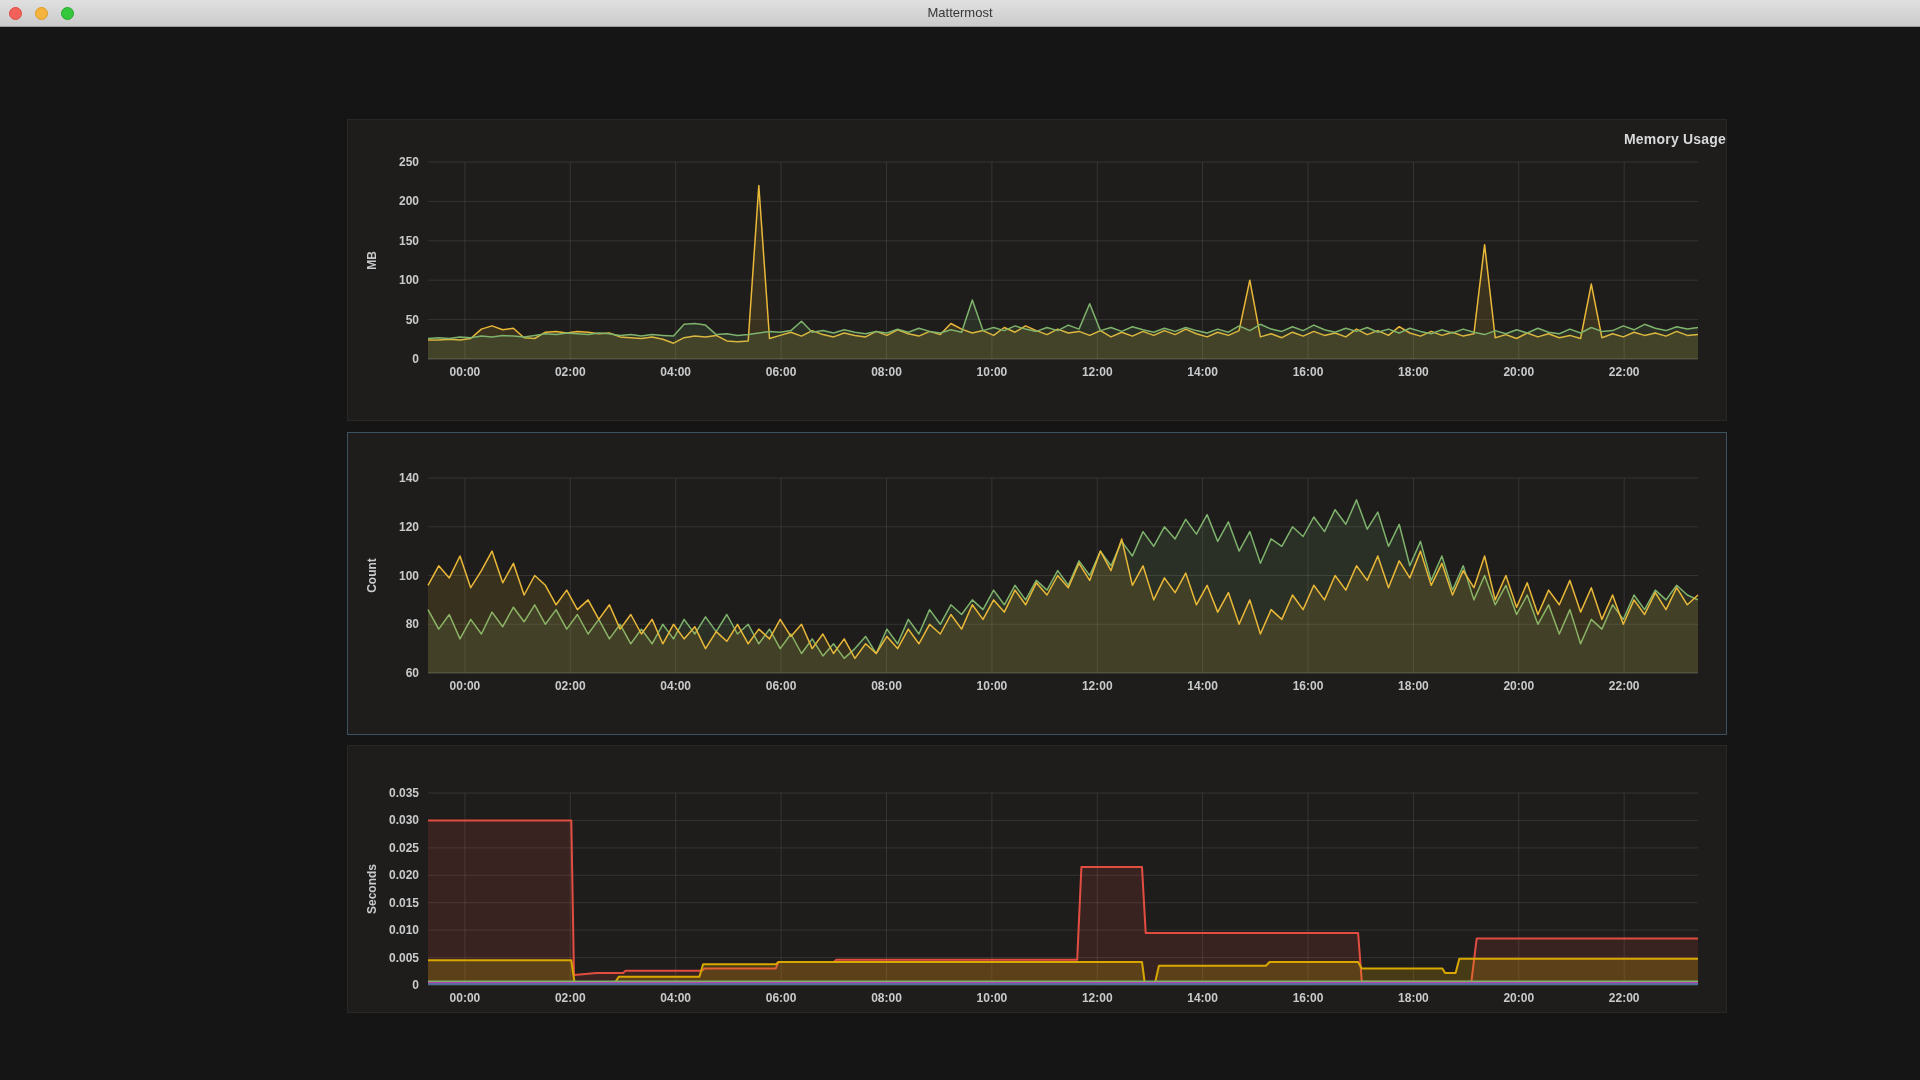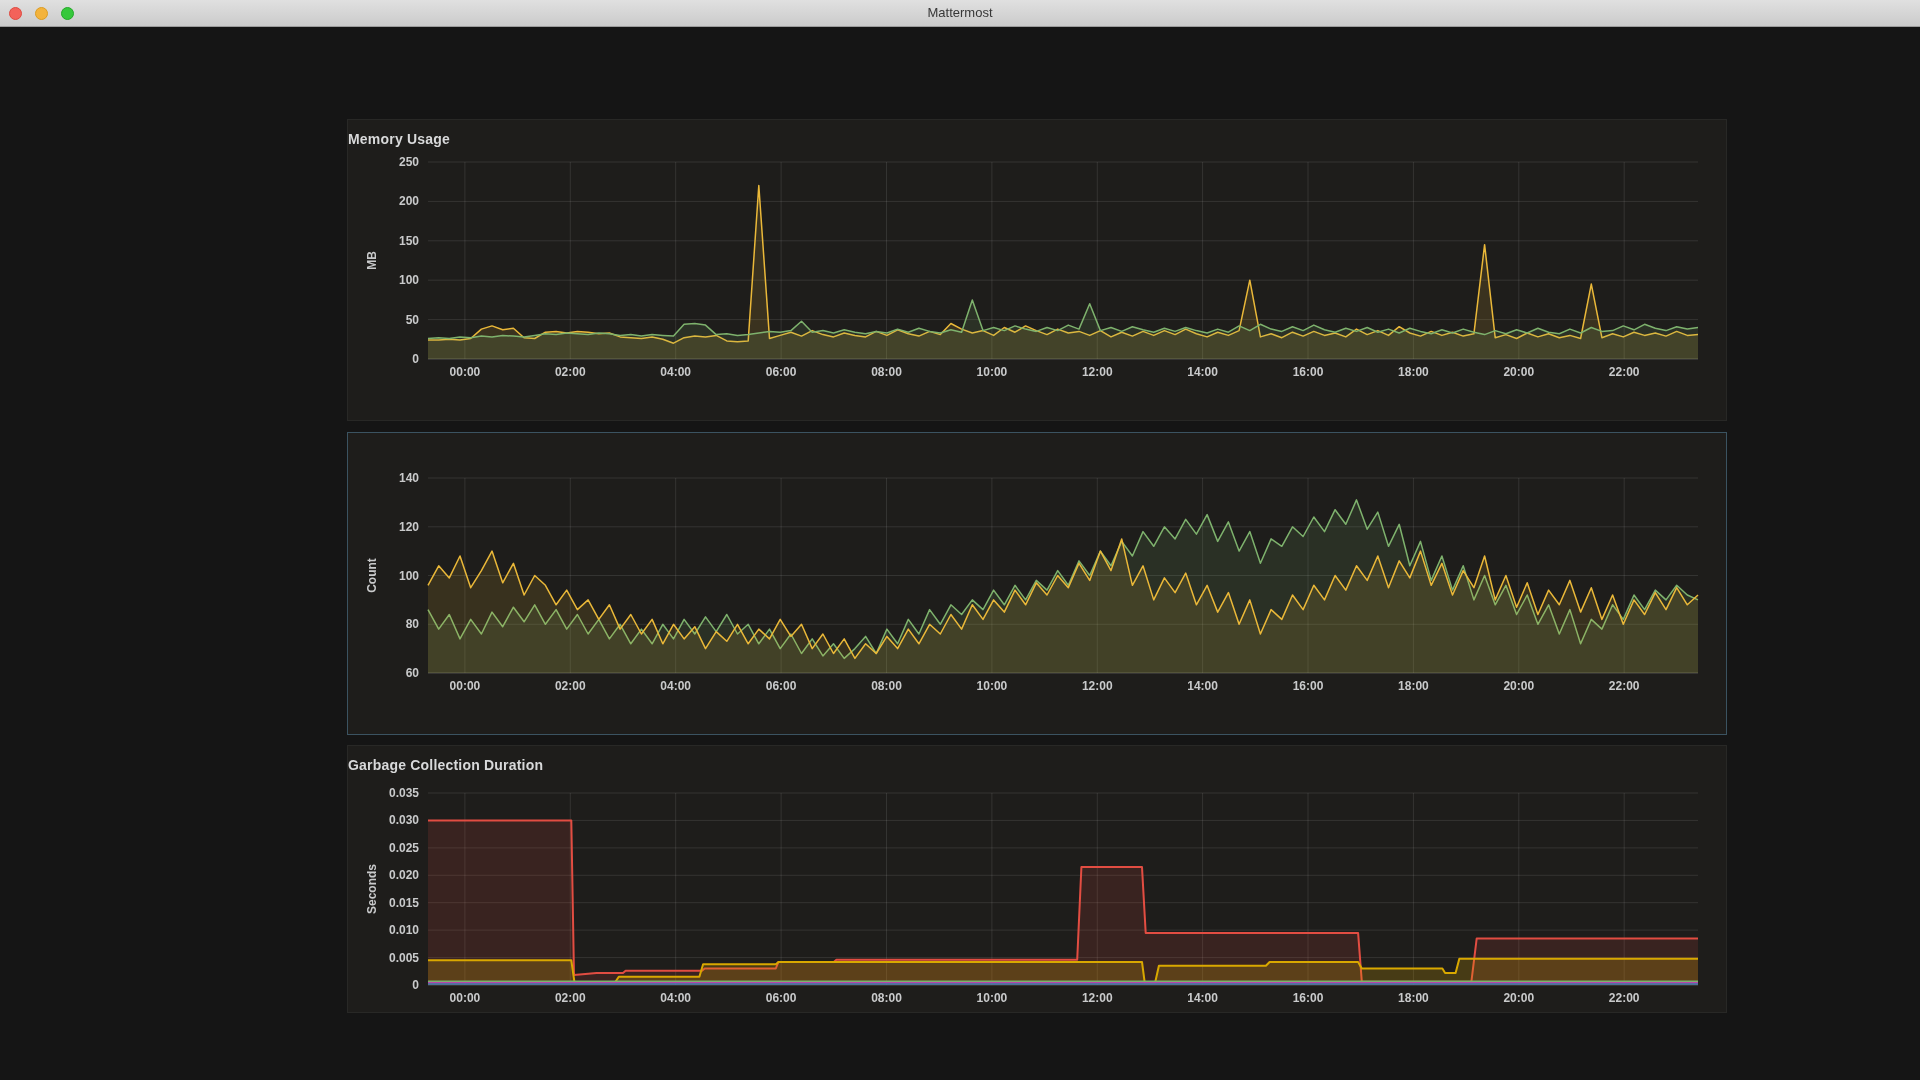--- a/index.html
+++ b/index.html
@@ -17,21 +17,21 @@
   .wtitle{position:absolute;left:0;right:0;top:0;height:26px;line-height:26px;
           text-align:center;font-size:13px;color:#373737;}
   
   .page{position:absolute;top:27px;left:0;width:1920px;height:1053px;background:#151515;}
   .panel{position:absolute;left:347px;width:1380px;background:#1e1d1b;
          border:1px solid #282826;box-sizing:border-box;}
   .panel.accent{border-color:rgba(95,150,185,0.45);}
   #panel-memory{top:92px;height:302px;}   
   #panel-go{top:405px;height:303px;}      
   #panel-gc{top:718px;height:268px;}      
-  .panel h2{position:relative;z-index:1;margin:0;padding-top:11px;text-align:left;
+  .panel h2{position:relative;z-index:1;margin:0;padding-top:11px;text-align:right;
             font-size:14px;font-weight:700;color:#d8d9da;letter-spacing:.2px;}
   svg.chart{position:absolute;left:0;top:0;}
   text.tick{fill:#c9cacb;font-family:"Liberation Sans",sans-serif;
             font-size:12px;font-weight:600;}
 </style>
 </head>
 <body>
 
 <div class="titlebar">
   <div class="lights">
@@ -129,21 +129,20 @@
         <text class="tick" x="1276.2" y="257" text-anchor="middle">22:00</text>
         <text class="tick" transform="translate(28,142.5) rotate(-90)" text-anchor="middle">Count</text>
         <polygon points="80.0,240.0 80.0,176.6 90.7,196.1 101.3,181.5 112.0,205.9 122.7,186.4 133.4,201.0 144.0,179.1 154.7,193.7 165.4,174.2 176.1,188.8 186.7,171.8 197.4,191.3 208.1,176.6 218.7,196.1 229.4,181.5 240.1,201.0 250.8,186.4 261.4,205.9 272.1,191.3 282.8,210.8 293.4,196.1 304.1,210.8 314.8,191.3 325.5,205.9 336.1,186.4 346.8,201.0 357.5,183.9 368.2,198.6 378.8,181.5 389.5,201.0 400.2,191.3 410.8,210.8 421.5,196.1 432.2,215.6 442.9,201.0 453.5,220.5 464.2,205.9 474.9,222.9 485.5,210.8 496.2,225.4 506.9,215.6 517.6,203.4 528.2,220.5 538.9,196.1 549.6,210.8 560.3,186.4 570.9,201.0 581.6,176.6 592.3,191.3 602.9,171.8 613.6,181.5 624.3,166.9 635.0,176.6 645.6,157.1 656.3,171.8 667.0,152.3 677.6,166.9 688.3,147.4 699.0,157.1 709.7,137.6 720.3,152.3 731.0,127.9 741.7,142.5 752.4,118.1 763.0,132.8 773.7,108.4 784.4,123.0 795.0,98.6 805.7,113.3 816.4,93.8 827.1,105.9 837.7,86.4 848.4,101.1 859.1,81.6 869.7,108.4 880.4,88.9 891.1,118.1 901.8,98.6 912.4,130.3 923.1,105.9 933.8,113.3 944.5,93.8 955.1,103.5 965.8,84.0 976.5,98.6 987.1,76.7 997.8,91.3 1008.5,66.9 1019.2,96.2 1029.8,79.1 1040.5,113.3 1051.2,91.3 1061.8,132.8 1072.5,108.4 1083.2,147.4 1093.9,123.0 1104.5,157.1 1115.2,132.8 1125.9,166.9 1136.6,142.5 1147.2,171.8 1157.9,152.3 1168.6,181.5 1179.2,162.0 1189.9,191.3 1200.6,171.8 1211.3,201.0 1221.9,176.6 1232.6,210.8 1243.3,186.4 1253.9,196.1 1264.6,171.8 1275.3,186.4 1286.0,162.0 1296.6,176.6 1307.3,157.1 1318.0,166.9 1328.7,152.3 1339.3,162.0 1350.0,166.9 1350.0,240.0" fill="#7EB26D" fill-opacity="0.13"></polygon>
         <polyline points="80.0,176.6 90.7,196.1 101.3,181.5 112.0,205.9 122.7,186.4 133.4,201.0 144.0,179.1 154.7,193.7 165.4,174.2 176.1,188.8 186.7,171.8 197.4,191.3 208.1,176.6 218.7,196.1 229.4,181.5 240.1,201.0 250.8,186.4 261.4,205.9 272.1,191.3 282.8,210.8 293.4,196.1 304.1,210.8 314.8,191.3 325.5,205.9 336.1,186.4 346.8,201.0 357.5,183.9 368.2,198.6 378.8,181.5 389.5,201.0 400.2,191.3 410.8,210.8 421.5,196.1 432.2,215.6 442.9,201.0 453.5,220.5 464.2,205.9 474.9,222.9 485.5,210.8 496.2,225.4 506.9,215.6 517.6,203.4 528.2,220.5 538.9,196.1 549.6,210.8 560.3,186.4 570.9,201.0 581.6,176.6 592.3,191.3 602.9,171.8 613.6,181.5 624.3,166.9 635.0,176.6 645.6,157.1 656.3,171.8 667.0,152.3 677.6,166.9 688.3,147.4 699.0,157.1 709.7,137.6 720.3,152.3 731.0,127.9 741.7,142.5 752.4,118.1 763.0,132.8 773.7,108.4 784.4,123.0 795.0,98.6 805.7,113.3 816.4,93.8 827.1,105.9 837.7,86.4 848.4,101.1 859.1,81.6 869.7,108.4 880.4,88.9 891.1,118.1 901.8,98.6 912.4,130.3 923.1,105.9 933.8,113.3 944.5,93.8 955.1,103.5 965.8,84.0 976.5,98.6 987.1,76.7 997.8,91.3 1008.5,66.9 1019.2,96.2 1029.8,79.1 1040.5,113.3 1051.2,91.3 1061.8,132.8 1072.5,108.4 1083.2,147.4 1093.9,123.0 1104.5,157.1 1115.2,132.8 1125.9,166.9 1136.6,142.5 1147.2,171.8 1157.9,152.3 1168.6,181.5 1179.2,162.0 1189.9,191.3 1200.6,171.8 1211.3,201.0 1221.9,176.6 1232.6,210.8 1243.3,186.4 1253.9,196.1 1264.6,171.8 1275.3,186.4 1286.0,162.0 1296.6,176.6 1307.3,157.1 1318.0,166.9 1328.7,152.3 1339.3,162.0 1350.0,166.9" fill="none" stroke="#7EB26D" stroke-width="1.5" stroke-linejoin="round"></polyline>
         <polygon points="80.0,240.0 80.0,152.3 90.7,132.8 101.3,144.9 112.0,123.0 122.7,154.7 133.4,137.6 144.0,118.1 154.7,149.8 165.4,130.3 176.1,162.0 186.7,142.5 197.4,152.3 208.1,171.8 218.7,157.1 229.4,176.6 240.1,166.9 250.8,186.4 261.4,171.8 272.1,196.1 282.8,181.5 293.4,201.0 304.1,186.4 314.8,210.8 325.5,191.3 336.1,205.9 346.8,193.7 357.5,215.6 368.2,198.6 378.8,208.3 389.5,191.3 400.2,210.8 410.8,196.1 421.5,205.9 432.2,186.4 442.9,203.4 453.5,191.3 464.2,215.6 474.9,201.0 485.5,220.5 496.2,205.9 506.9,225.4 517.6,210.8 528.2,220.5 538.9,203.4 549.6,215.6 560.3,196.1 570.9,210.8 581.6,191.3 592.3,201.0 602.9,181.5 613.6,196.1 624.3,171.8 635.0,186.4 645.6,166.9 656.3,179.1 667.0,157.1 677.6,171.8 688.3,149.8 699.0,162.0 709.7,142.5 720.3,154.7 731.0,130.3 741.7,147.4 752.4,118.1 763.0,137.6 773.7,105.9 784.4,152.3 795.0,132.8 805.7,166.9 816.4,144.9 827.1,159.6 837.7,140.1 848.4,171.8 859.1,152.3 869.7,179.1 880.4,159.6 891.1,191.3 901.8,166.9 912.4,201.0 923.1,176.6 933.8,186.4 944.5,162.0 955.1,176.6 965.8,152.3 976.5,166.9 987.1,142.5 997.8,157.1 1008.5,132.8 1019.2,147.4 1029.8,123.0 1040.5,154.7 1051.2,127.9 1061.8,144.9 1072.5,118.1 1083.2,152.3 1093.9,130.3 1104.5,162.0 1115.2,137.6 1125.9,154.7 1136.6,123.0 1147.2,166.9 1157.9,142.5 1168.6,174.2 1179.2,149.8 1189.9,181.5 1200.6,157.1 1211.3,171.8 1221.9,147.4 1232.6,179.1 1243.3,154.7 1253.9,186.4 1264.6,162.0 1275.3,191.3 1286.0,166.9 1296.6,181.5 1307.3,159.6 1318.0,176.6 1328.7,154.7 1339.3,171.8 1350.0,162.0 1350.0,240.0" fill="#EAB839" fill-opacity="0.13"></polygon>
         <polyline points="80.0,152.3 90.7,132.8 101.3,144.9 112.0,123.0 122.7,154.7 133.4,137.6 144.0,118.1 154.7,149.8 165.4,130.3 176.1,162.0 186.7,142.5 197.4,152.3 208.1,171.8 218.7,157.1 229.4,176.6 240.1,166.9 250.8,186.4 261.4,171.8 272.1,196.1 282.8,181.5 293.4,201.0 304.1,186.4 314.8,210.8 325.5,191.3 336.1,205.9 346.8,193.7 357.5,215.6 368.2,198.6 378.8,208.3 389.5,191.3 400.2,210.8 410.8,196.1 421.5,205.9 432.2,186.4 442.9,203.4 453.5,191.3 464.2,215.6 474.9,201.0 485.5,220.5 496.2,205.9 506.9,225.4 517.6,210.8 528.2,220.5 538.9,203.4 549.6,215.6 560.3,196.1 570.9,210.8 581.6,191.3 592.3,201.0 602.9,181.5 613.6,196.1 624.3,171.8 635.0,186.4 645.6,166.9 656.3,179.1 667.0,157.1 677.6,171.8 688.3,149.8 699.0,162.0 709.7,142.5 720.3,154.7 731.0,130.3 741.7,147.4 752.4,118.1 763.0,137.6 773.7,105.9 784.4,152.3 795.0,132.8 805.7,166.9 816.4,144.9 827.1,159.6 837.7,140.1 848.4,171.8 859.1,152.3 869.7,179.1 880.4,159.6 891.1,191.3 901.8,166.9 912.4,201.0 923.1,176.6 933.8,186.4 944.5,162.0 955.1,176.6 965.8,152.3 976.5,166.9 987.1,142.5 997.8,157.1 1008.5,132.8 1019.2,147.4 1029.8,123.0 1040.5,154.7 1051.2,127.9 1061.8,144.9 1072.5,118.1 1083.2,152.3 1093.9,130.3 1104.5,162.0 1115.2,137.6 1125.9,154.7 1136.6,123.0 1147.2,166.9 1157.9,142.5 1168.6,174.2 1179.2,149.8 1189.9,181.5 1200.6,157.1 1211.3,171.8 1221.9,147.4 1232.6,179.1 1243.3,154.7 1253.9,186.4 1264.6,162.0 1275.3,191.3 1286.0,166.9 1296.6,181.5 1307.3,159.6 1318.0,176.6 1328.7,154.7 1339.3,171.8 1350.0,162.0" fill="none" stroke="#EAB839" stroke-width="1.5" stroke-linejoin="round"></polyline>
       </svg>
   </section>
 
   <section class="panel" id="panel-gc">
-    <h2>Garbage Collection Duration</h2>
     <svg class="chart" width="1380" height="268" viewBox="0 0 1380 268">
         <line x1="80" y1="239.0" x2="1350" y2="239.0" stroke="rgba(255,255,255,0.22)"></line>
         <text class="tick" x="71" y="243" text-anchor="end">0</text>
         <line x1="80" y1="211.6" x2="1350" y2="211.6" stroke="rgba(255,255,255,0.10)"></line>
         <text class="tick" x="71" y="215.6" text-anchor="end">0.005</text>
         <line x1="80" y1="184.1" x2="1350" y2="184.1" stroke="rgba(255,255,255,0.10)"></line>
         <text class="tick" x="71" y="188.1" text-anchor="end">0.010</text>
         <line x1="80" y1="156.7" x2="1350" y2="156.7" stroke="rgba(255,255,255,0.10)"></line>
         <text class="tick" x="71" y="160.7" text-anchor="end">0.015</text>
         <line x1="80" y1="129.3" x2="1350" y2="129.3" stroke="rgba(255,255,255,0.10)"></line>

